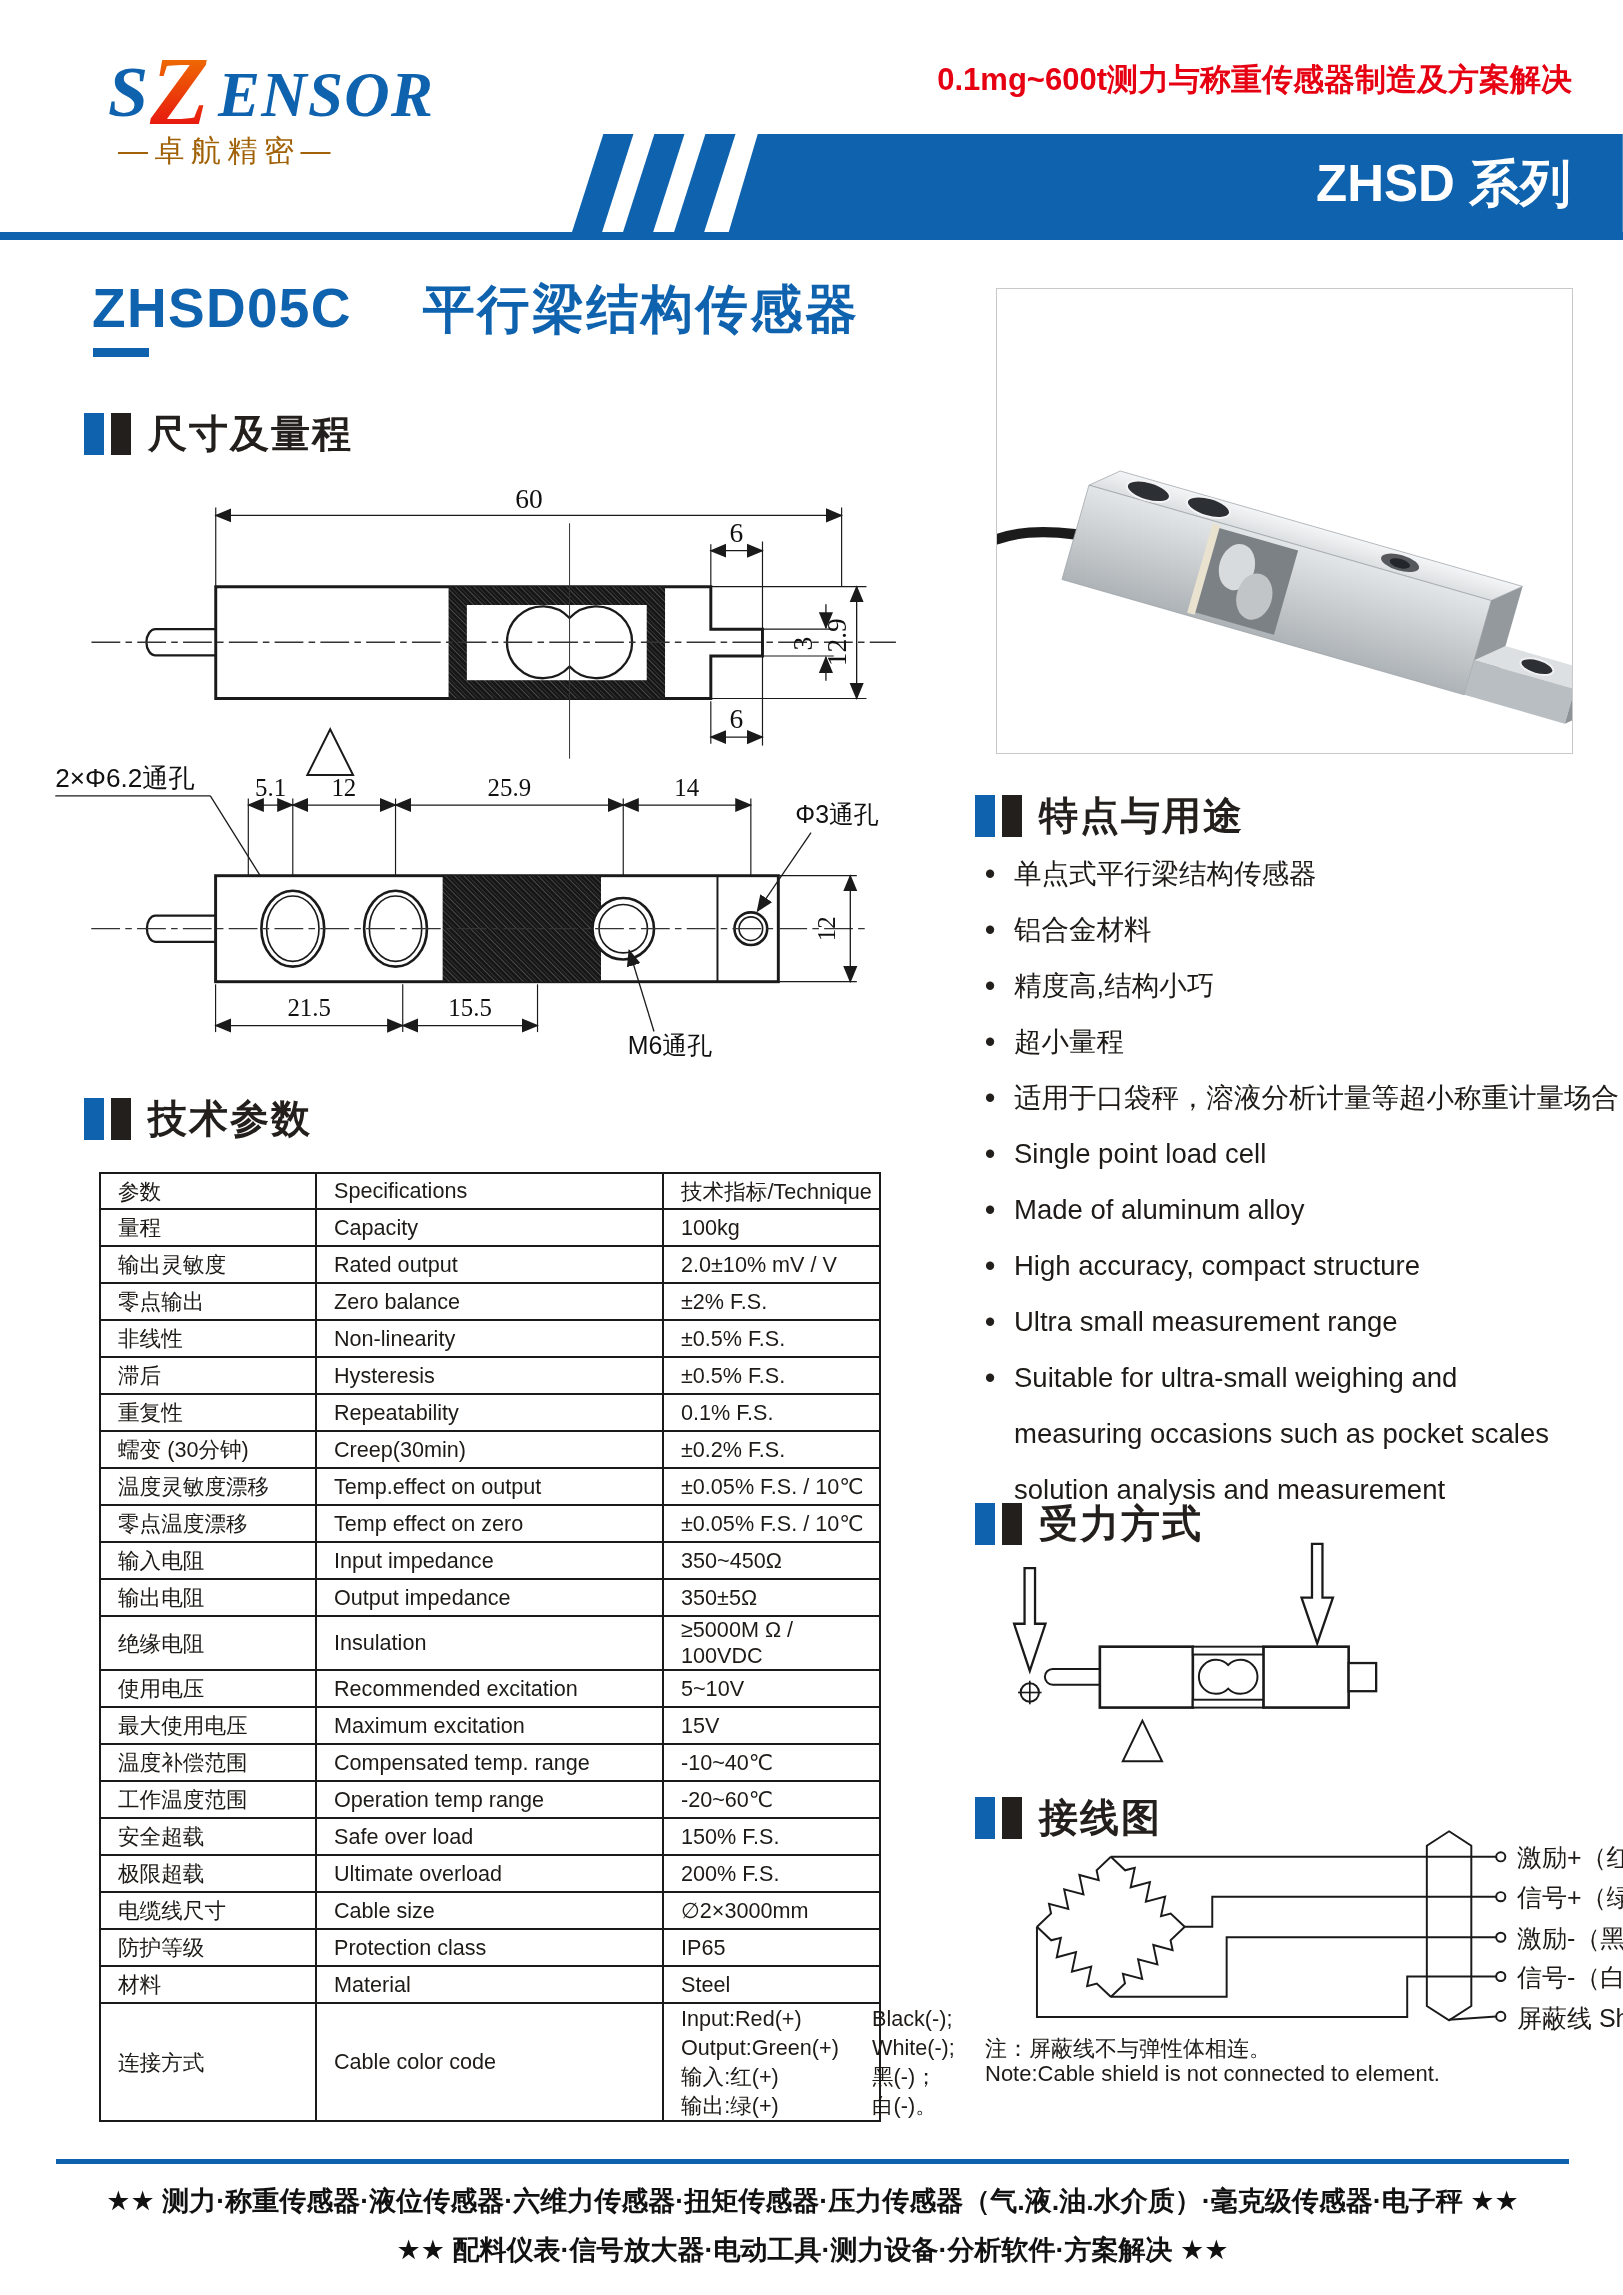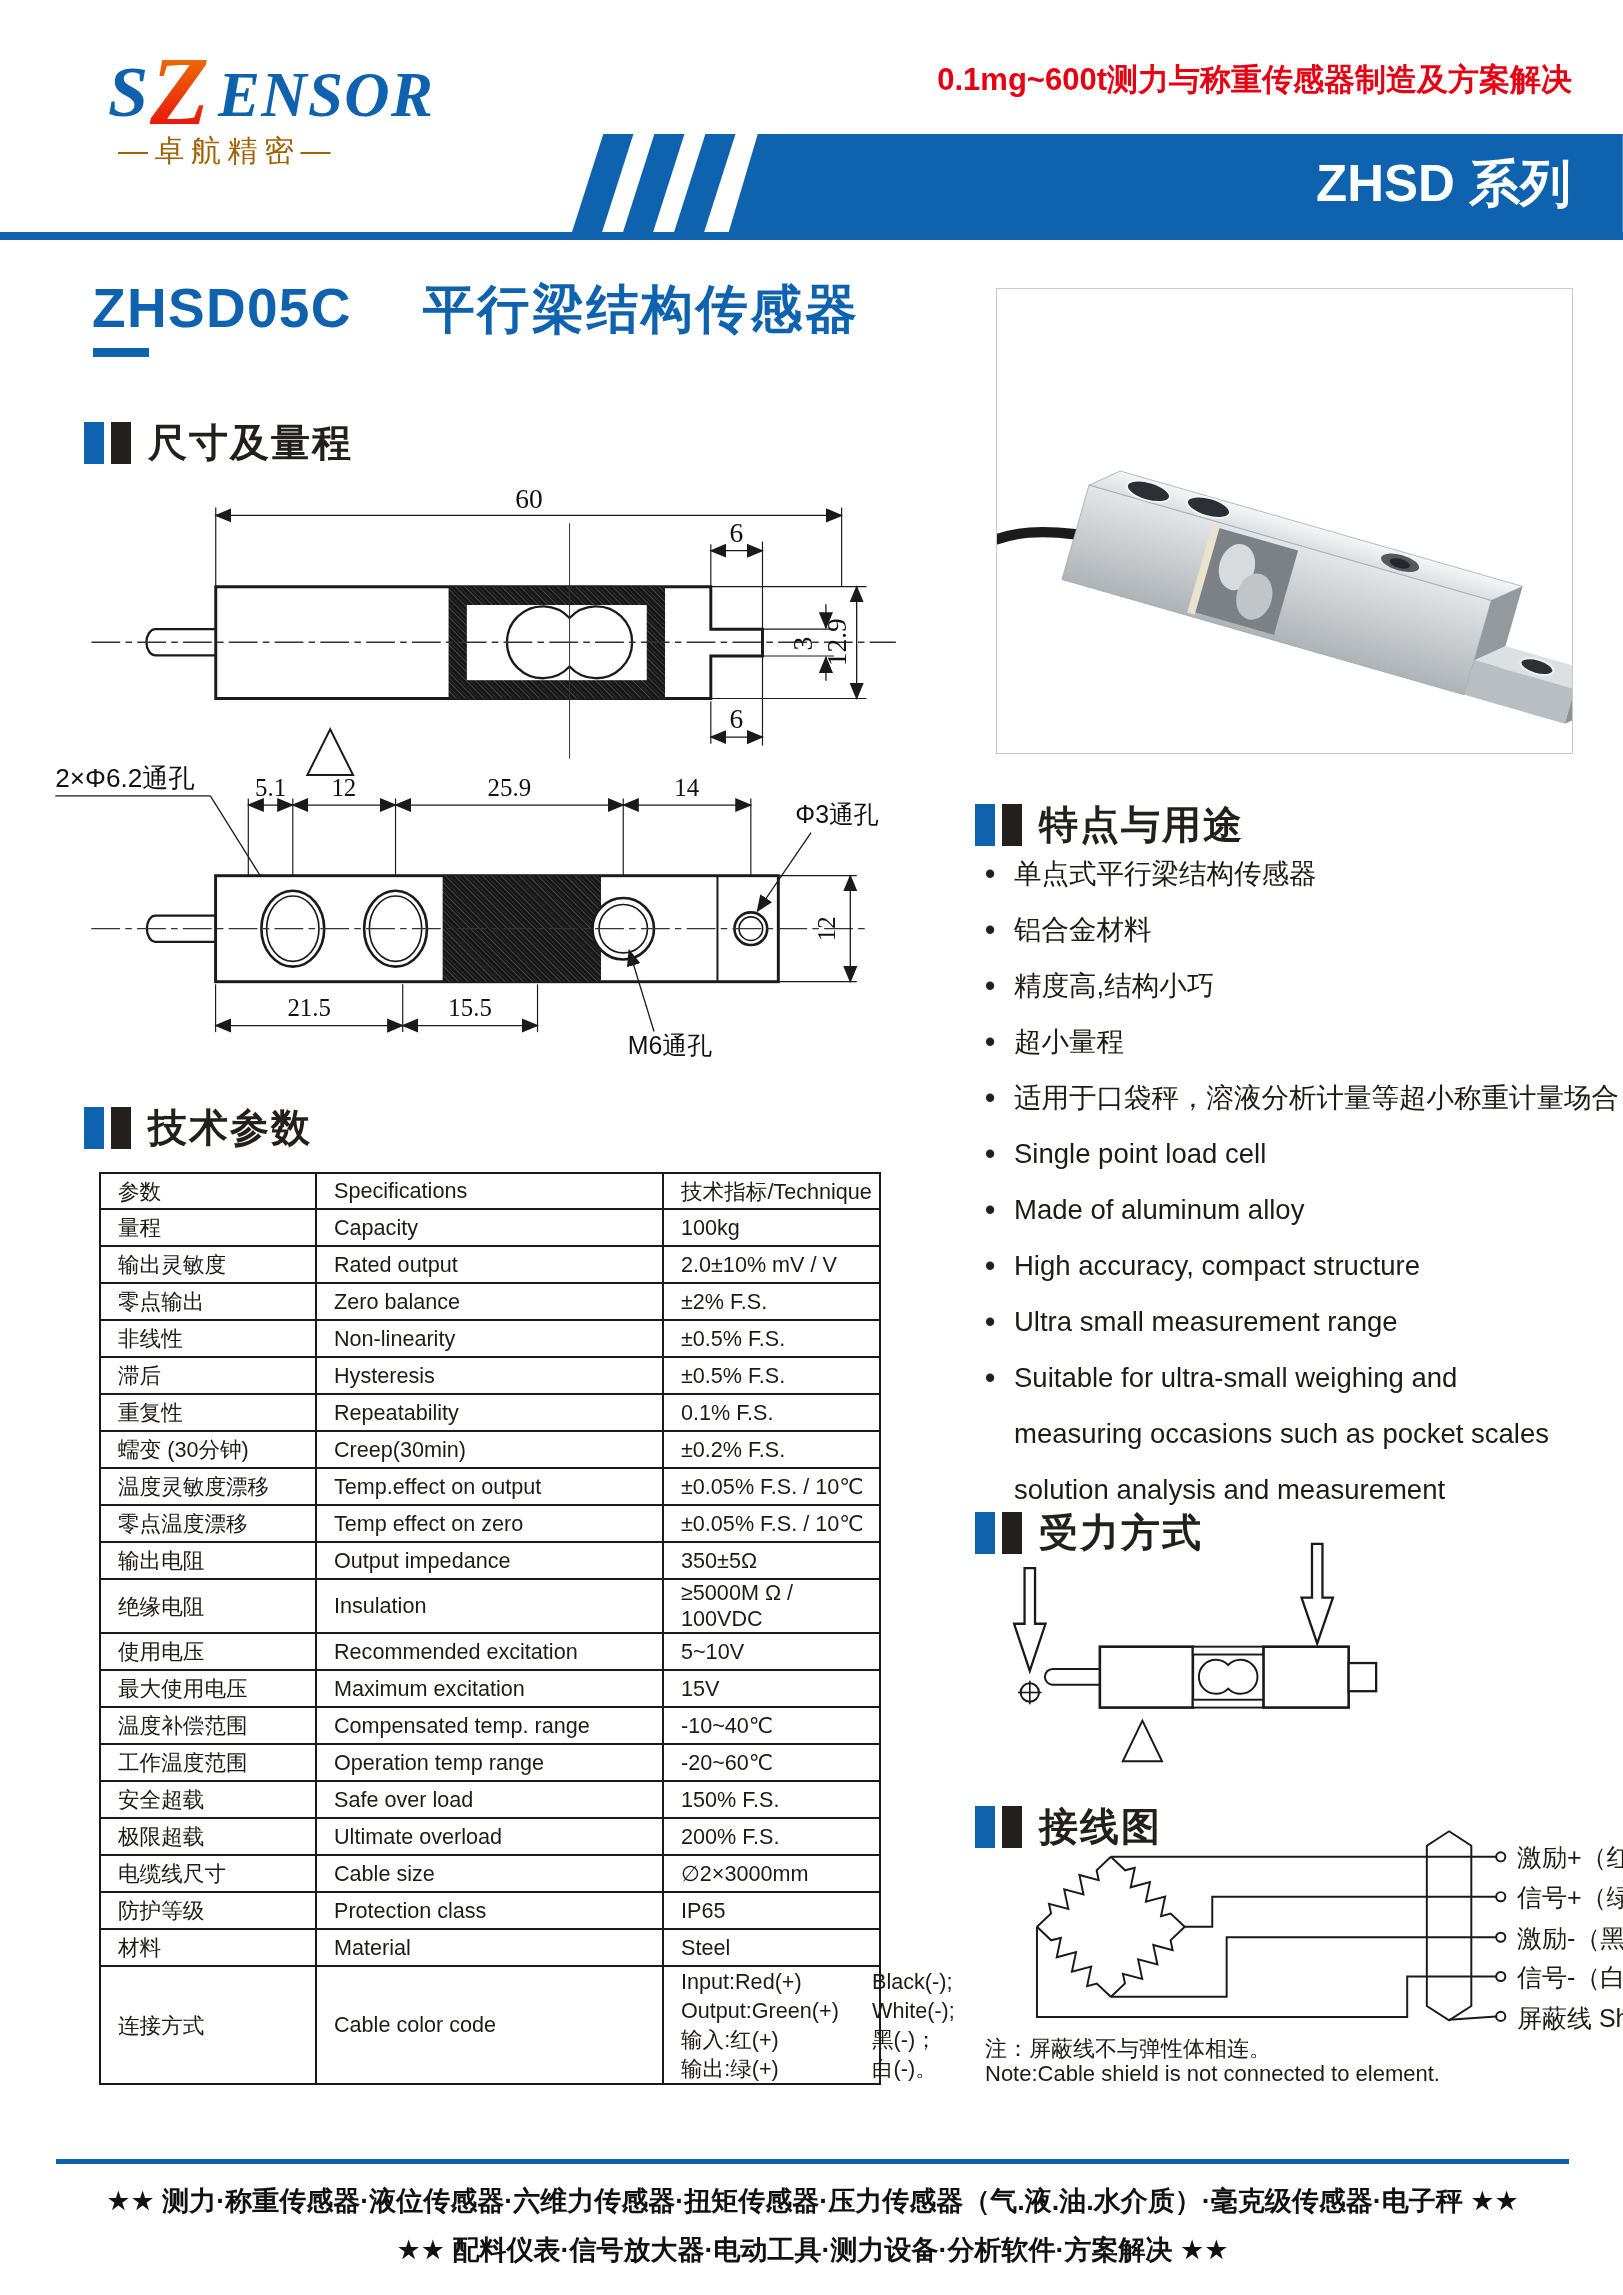--- a/index.html
+++ b/index.html
@@ -14,21 +14,21 @@
   .blue-line { position:absolute; left:0; top:232px; width:1623px; height:7.9px; background:#0E62AE; }
   .logo-sub { position:absolute; left:118px; top:131px; width:340px; text-align:left; font-size:30px; font-weight:400; letter-spacing:6.5px; color:#a16207; white-space:nowrap; }
 
   
   .title { position:absolute; left:92px; top:275px; white-space:nowrap; color:#0E62AE; font-weight:800; }
   .title .model { font-size:55px; letter-spacing:1.3px; margin-right:71px; }
   .title .name  { font-size:52px; letter-spacing:2.6px; }
   .title-dash { position:absolute; left:93px; top:348px; width:56px; height:8.5px; background:#0E62AE; }
 
   
-  .sec { position:absolute; display:flex; align-items:center; white-space:nowrap;margin-top:9px; }
+  .sec { position:absolute; display:flex; align-items:center; white-space:nowrap; }
   .sec .bb { width:19.6px; height:42px; background:#0E62AE; margin-right:7.9px; }
   .sec .kb { width:19.6px; height:42px; background:#231f1c; margin-right:17px; }
   .sec .tx { font-size:39px; font-weight:800; color:#231f1c; letter-spacing:2px; }
 
   
   .photo-box { position:absolute; left:996px; top:288px; width:577px; height:466px; background:#fff; border:1.3px solid #c9c9c9; }
 
   
   .features { position:absolute; left:985px; top:846px; width:635px; }
   .feat-row { display:flex; height:56px; align-items:center; white-space:nowrap; }
@@ -386,20 +386,25 @@
           <td>Temp.effect on output</td>
           <td>±0.05% F.S. / 10℃</td>
         </tr>
 
         <tr>
           <td>零点温度漂移</td>
           <td>Temp effect on zero</td>
           <td>±0.05% F.S. / 10℃</td>
         </tr>
 
+        <tr>
+          <td>输入电阻</td>
+          <td>Input impedance</td>
+          <td>350~450Ω</td>
+        </tr>
 
         <tr>
           <td>输出电阻</td>
           <td>Output impedance</td>
           <td>350±5Ω</td>
         </tr>
 
         <tr>
           <td>绝缘电阻</td>
           <td>Insulation</td>

